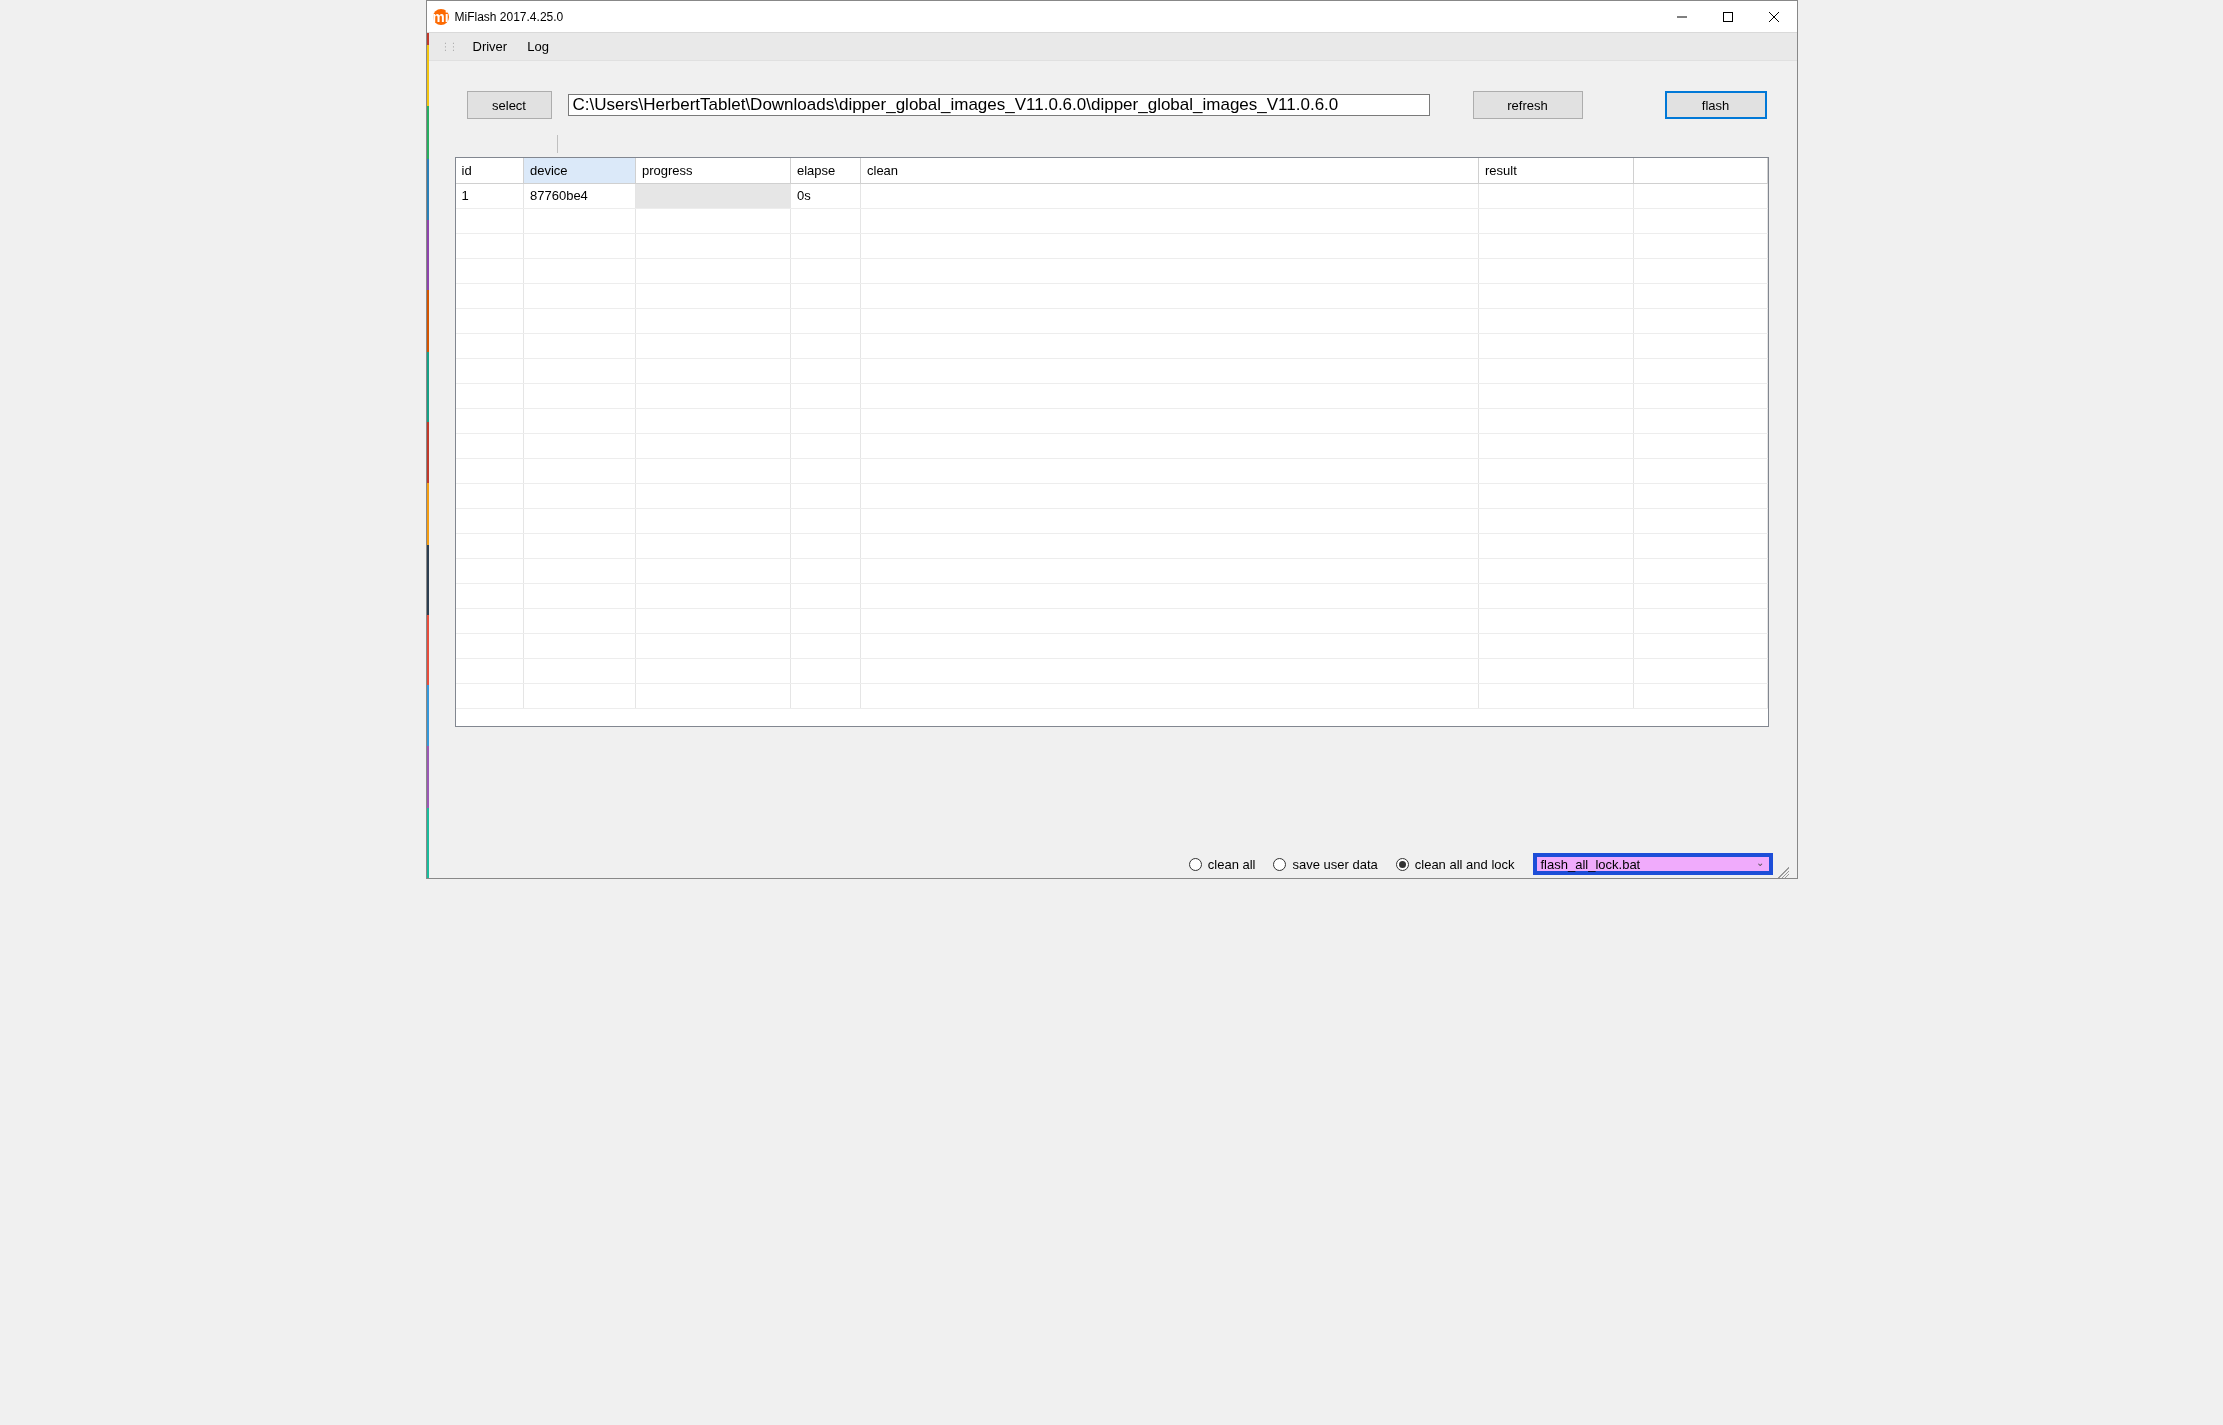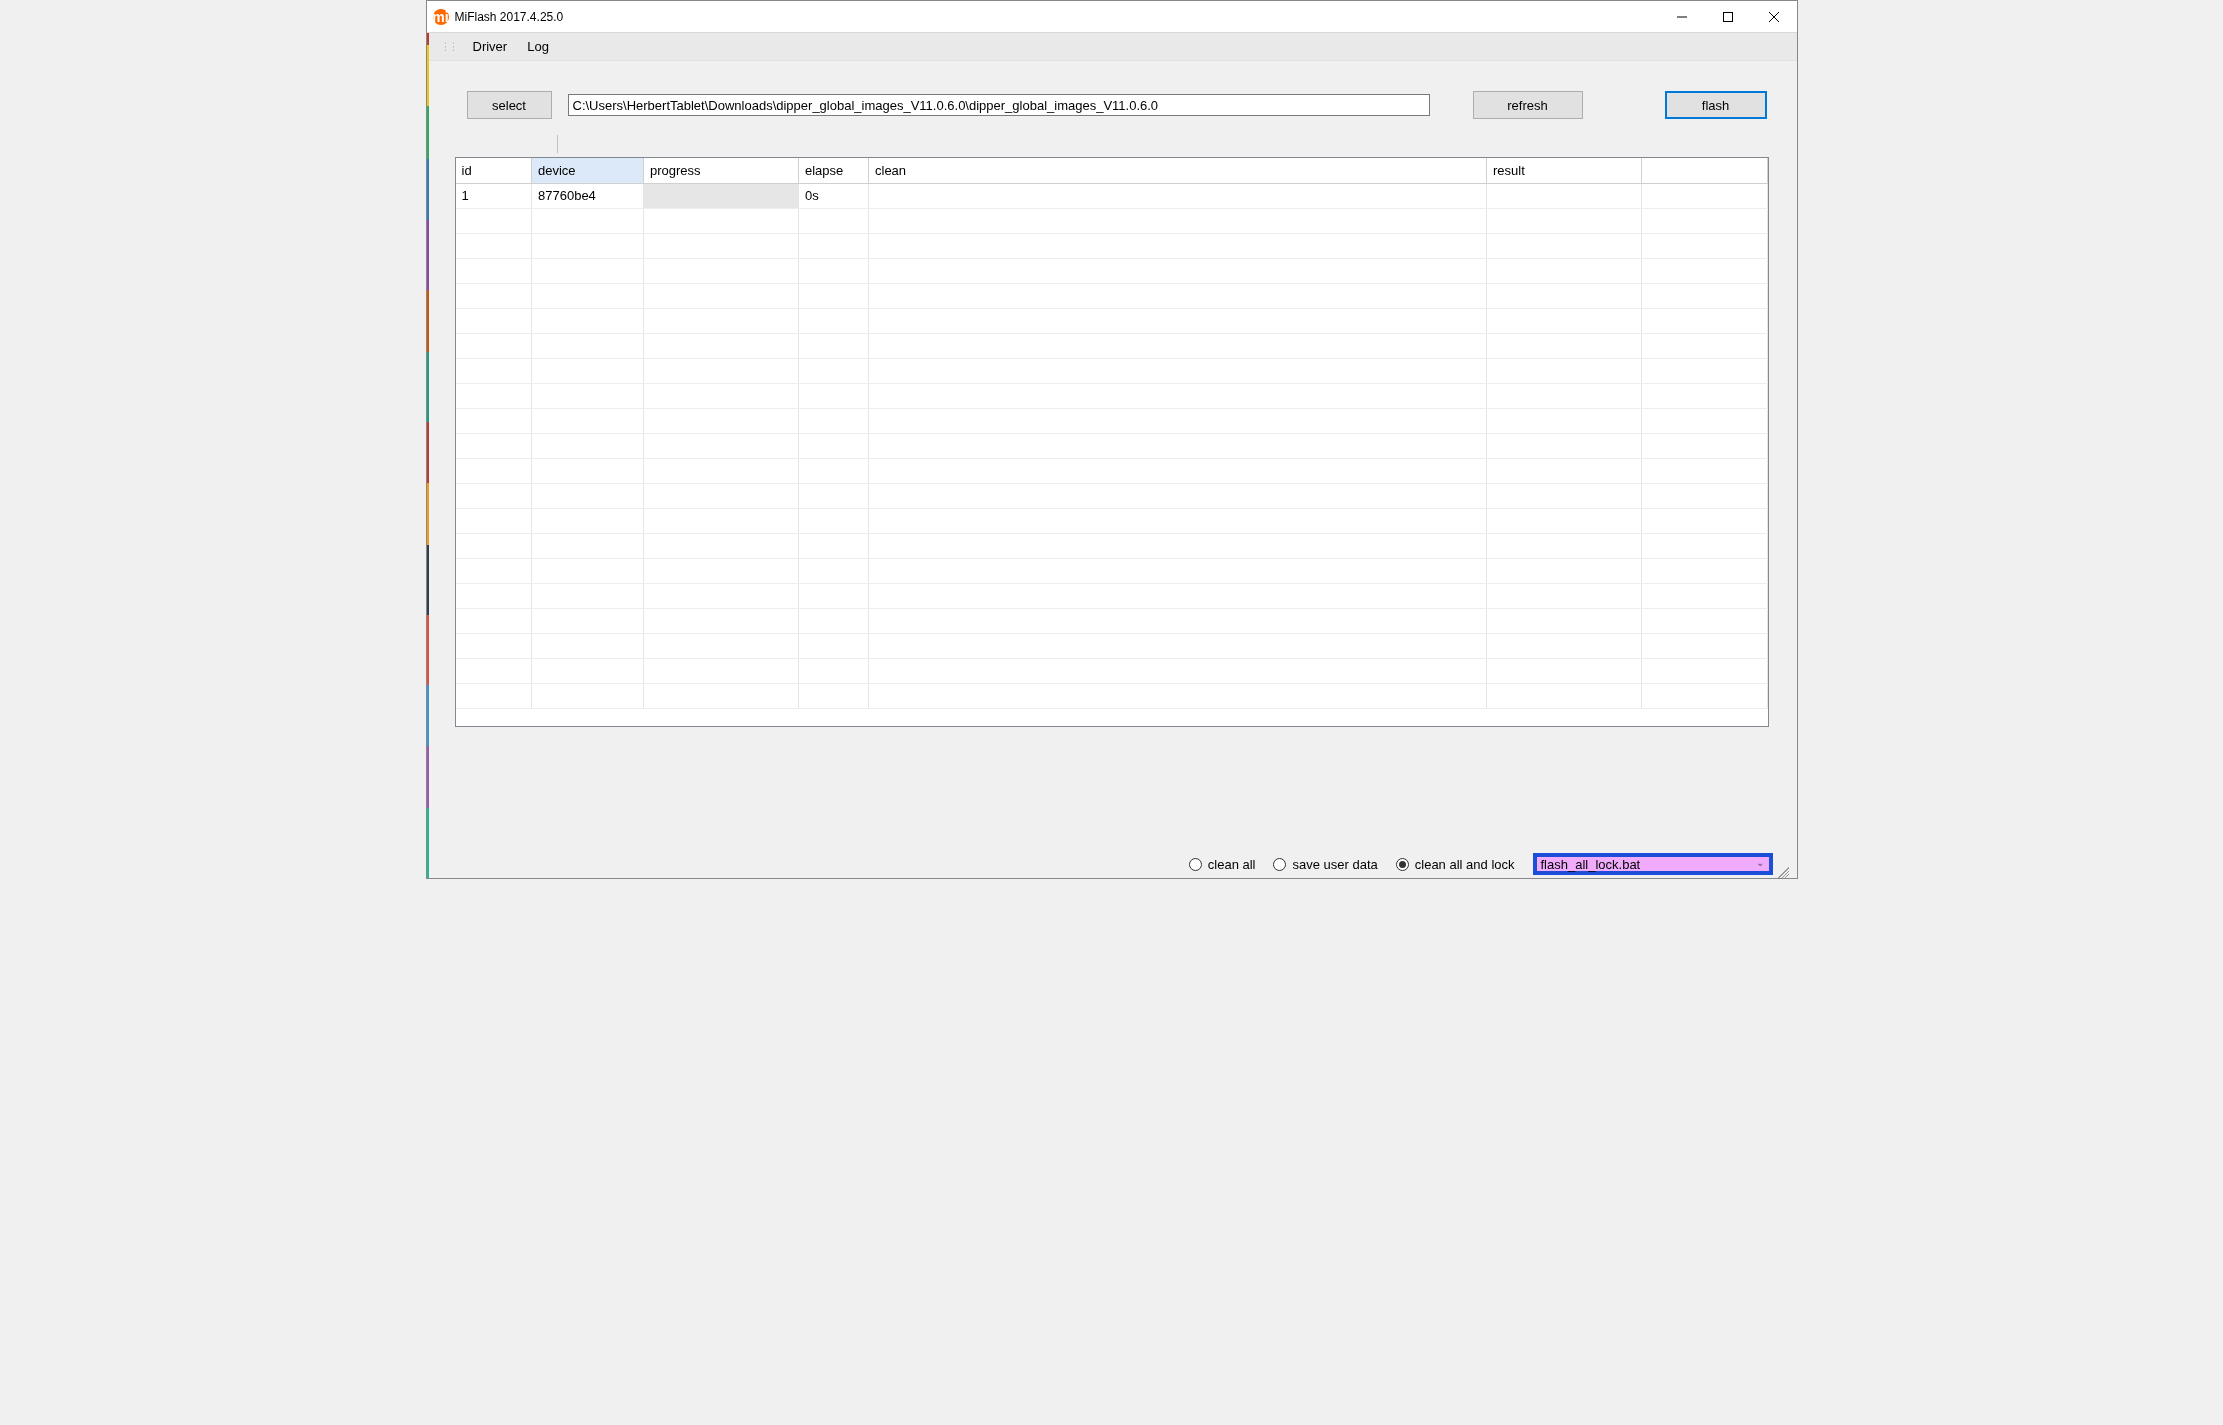--- a/index.html
+++ b/index.html
@@ -52,40 +52,40 @@
   .toolbar-row {
     display:flex; align-items:center; padding:30px 30px 10px 40px; gap:12px;
   }
   .btn {
     background:#e1e1e1; border:1px solid #adadad; padding:4px 20px;
     font-family:inherit; font-size:13px; cursor:default; min-width:85px; height:28px;
   }
   .btn.primary { border:2px solid #0078d7; }
   .path-input {
     border:1px solid #7a7a7a; height:22px; padding:0 4px;
-    font-family:inherit; font-size:13px; width:862px; margin-left:4px;
+    font-family:inherit; font-size:17px; width:862px; margin-left:4px;
     background:#fff;
   }
   .toolbar-row .btn + .btn { }
   .btn.refresh { margin-left:auto; width:110px; }
   .btn.flash { width:102px; margin-left:70px; }
   .tiny-sep {
     height:18px; width:1px; background:#c0c0c0; margin:6px 0 0 130px;
   }
   
   .grid-wrap { margin:4px 28px 0 28px; border:1px solid #828790; background:#fff; height:570px; overflow:hidden;}
   table.grid { border-collapse:collapse; width:100%; table-layout:fixed; }
   table.grid th, table.grid td {
     border-right:1px solid #e5e5e5; border-bottom:1px solid #ededed;
     text-align:left; font-weight:normal; padding:3px 6px; font-size:13px;
     height:25px; overflow:hidden; white-space:nowrap;
   }
   table.grid th { background:#fff; border-bottom:1px solid #d0d0d0; border-right:1px solid #d0d0d0;}
   table.grid th.selected { background:#dbe9f9; }
-  .col-id{width:76px;} .col-device{width:112px;} .col-progress{width:155px;}
+  .col-id{width:68px;} .col-device{width:112px;} .col-progress{width:155px;}
   .col-elapse{width:70px;} .col-status{width:618px;} .col-result{width:155px;} .col-extra{width:auto;}
   td.progress-cell { background:#e6e6e6; }
   
   .bottom-bar {
     height:28px; display:flex; align-items:center; padding:0 8px 0 0;
     background:#f0f0f0; margin-top:auto;
   }
   .bottom-bar .spacer{flex:1;}
   .radio-group { display:flex; align-items:center; gap:6px; margin-right:8px; }
   .radio {

